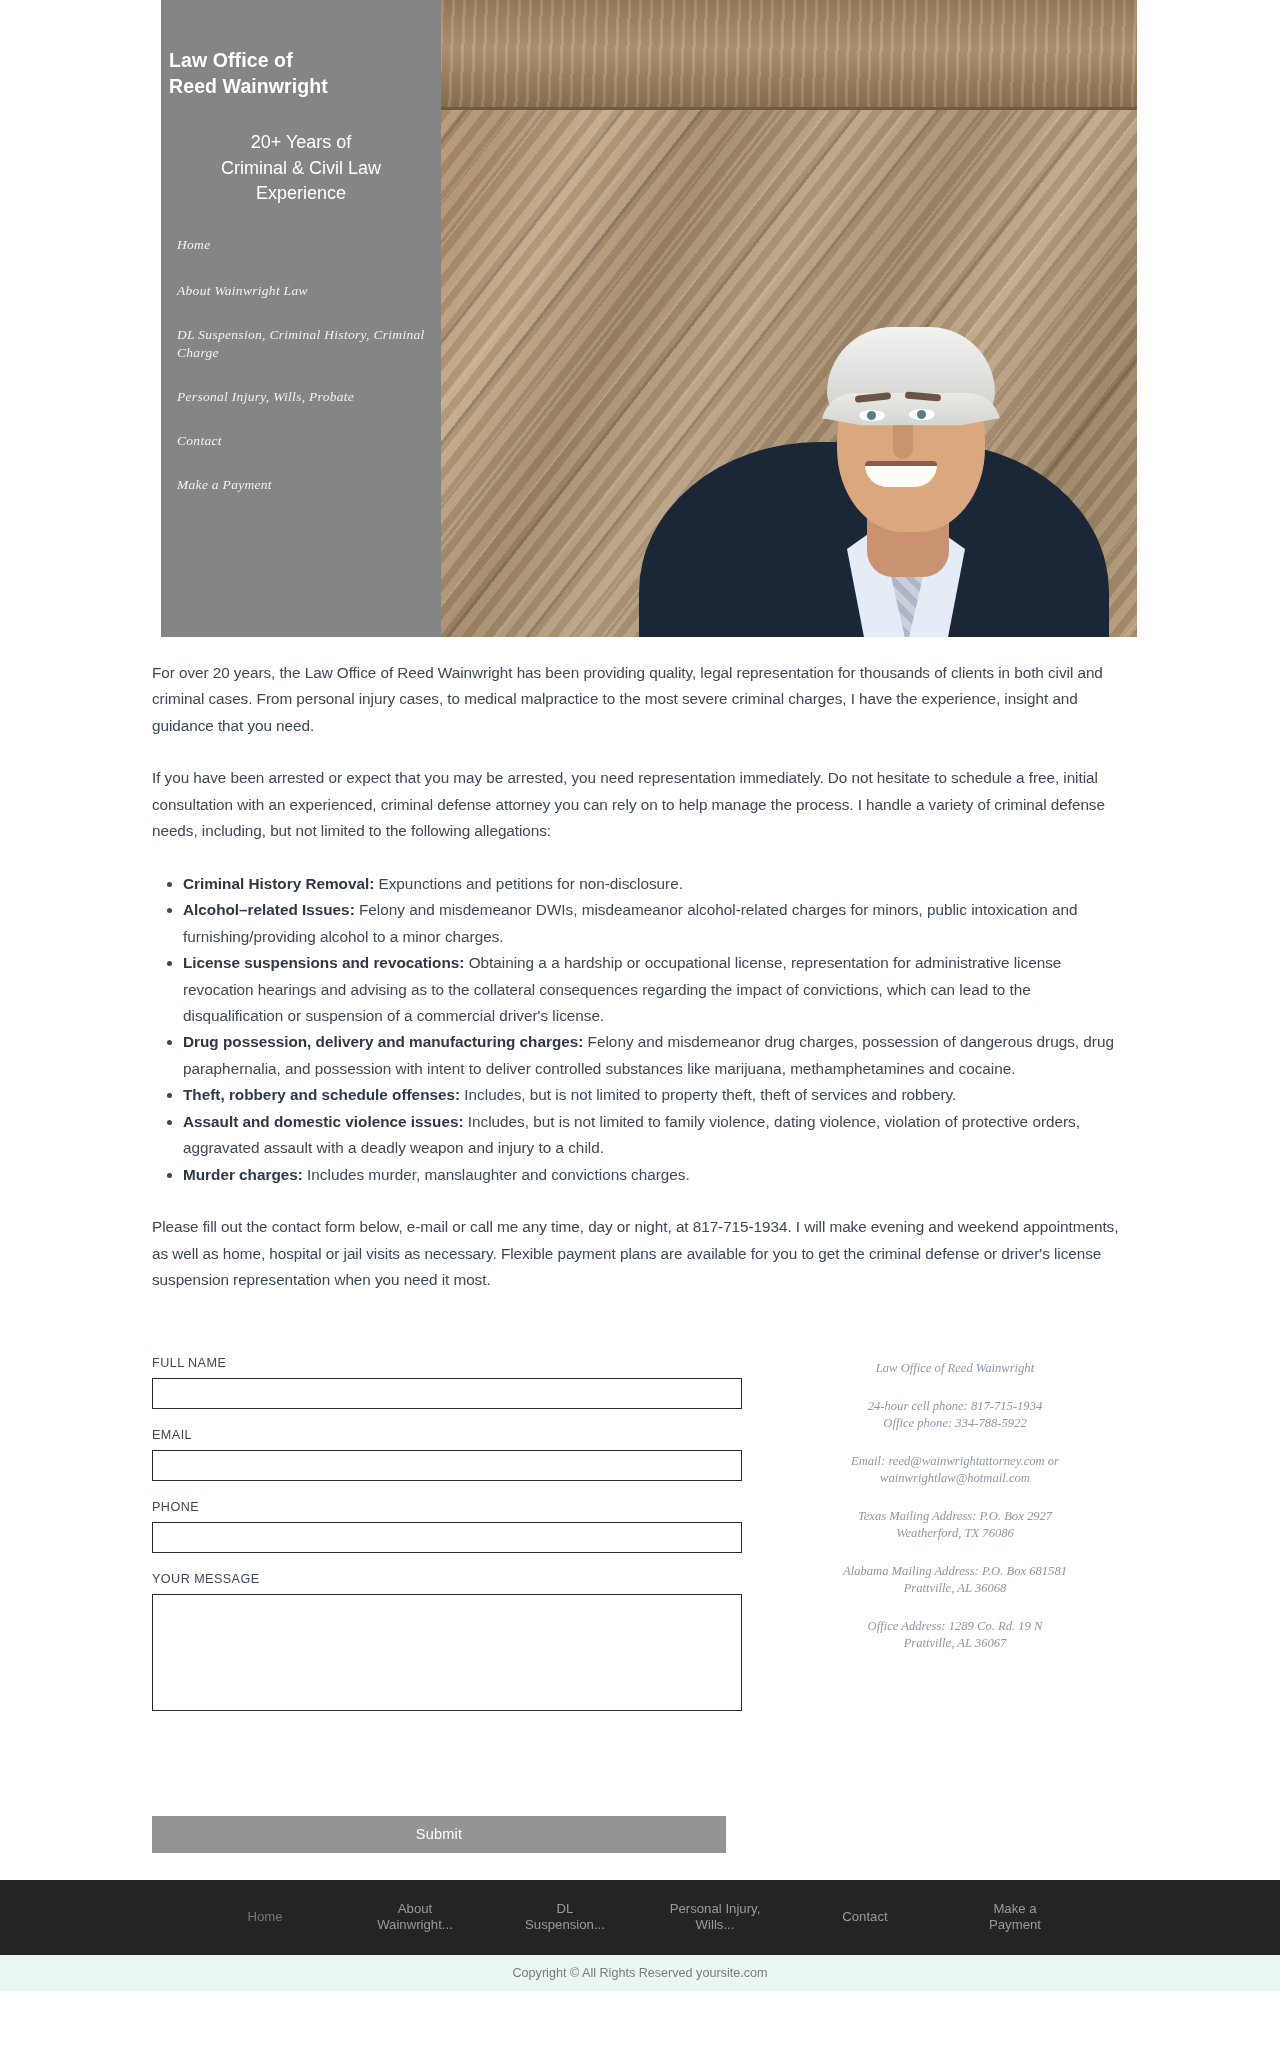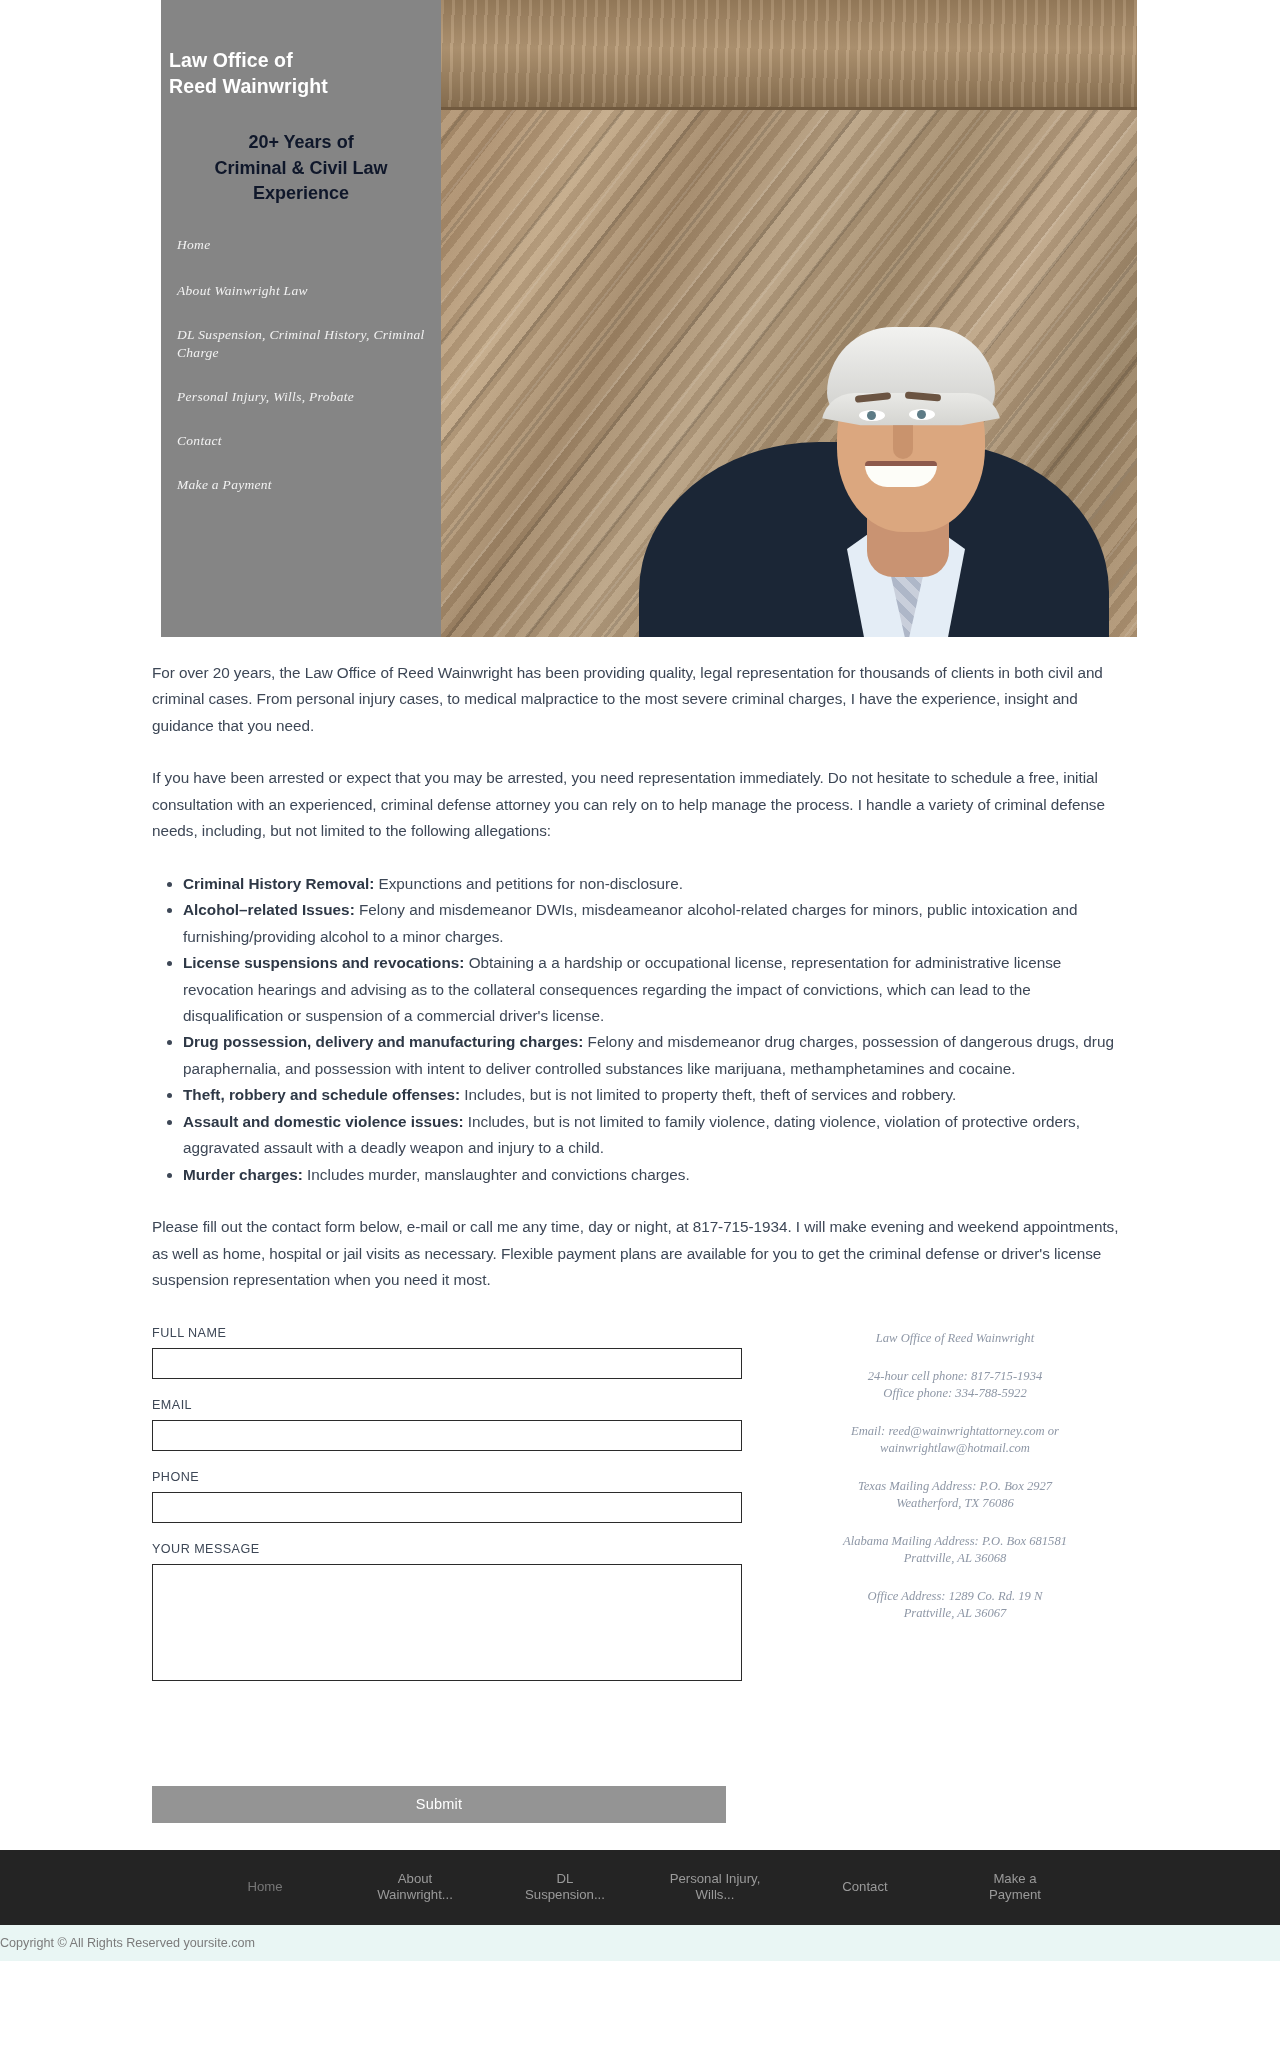--- a/index.html
+++ b/index.html
@@ -137,23 +137,23 @@
     font-size: 19.5px;
     font-weight: 700;
     line-height: 1.33;
     letter-spacing: .1px;
   }
   .tagline {
     position: absolute;
     left: 8px; top: 130px;
     width: 264px;
     text-align: center;
-    color: #0f172a;
+    color: #ffffff;
     font-size: 18px;
-    font-weight: 700;
+    font-weight: 400;
     line-height: 1.42;
   }
   .sidenav {
     position: absolute;
     left: 16px; top: 236px;
     width: 262px;
   }
   .sidenav a {
     display: block;
     color: #f2f2f2;
@@ -201,21 +201,21 @@
     left: -16px; top: 11px;
     width: 5px; height: 5px;
     background: #3d4756;
     border-radius: 50%;
   }
   ul.allegations li b { font-weight: 700; color: #2e3846; }
 
   
   .form-wrap {
     display: flex;
-    margin-top: 32px;
+    margin-top: 62px;
     align-items: flex-start;
   }
   .form-col { width: 600px; flex: 0 0 600px; }
   .field { margin-bottom: 19px; }
   .field label {
     display: block;
     font-size: 12.6px;
     color: #3d4756;
     letter-spacing: .45px;
     margin-bottom: 8px;
@@ -289,21 +289,21 @@
     margin: 0 27px;
     display: inline-block;
   }
   .footer-nav a.active { color: #767676; }
   .copyright {
     width: 1280px;
     height: 36px;
     background: #e9f6f4;
     display: flex;
     align-items: center;
-    justify-content: flex-start;
+    justify-content: center;
     color: #7b7b7b;
     font-size: 12.6px;
   }
 </style>
 </head>
 <body>
 
 <div class="page">
 
   <section class="hero">

